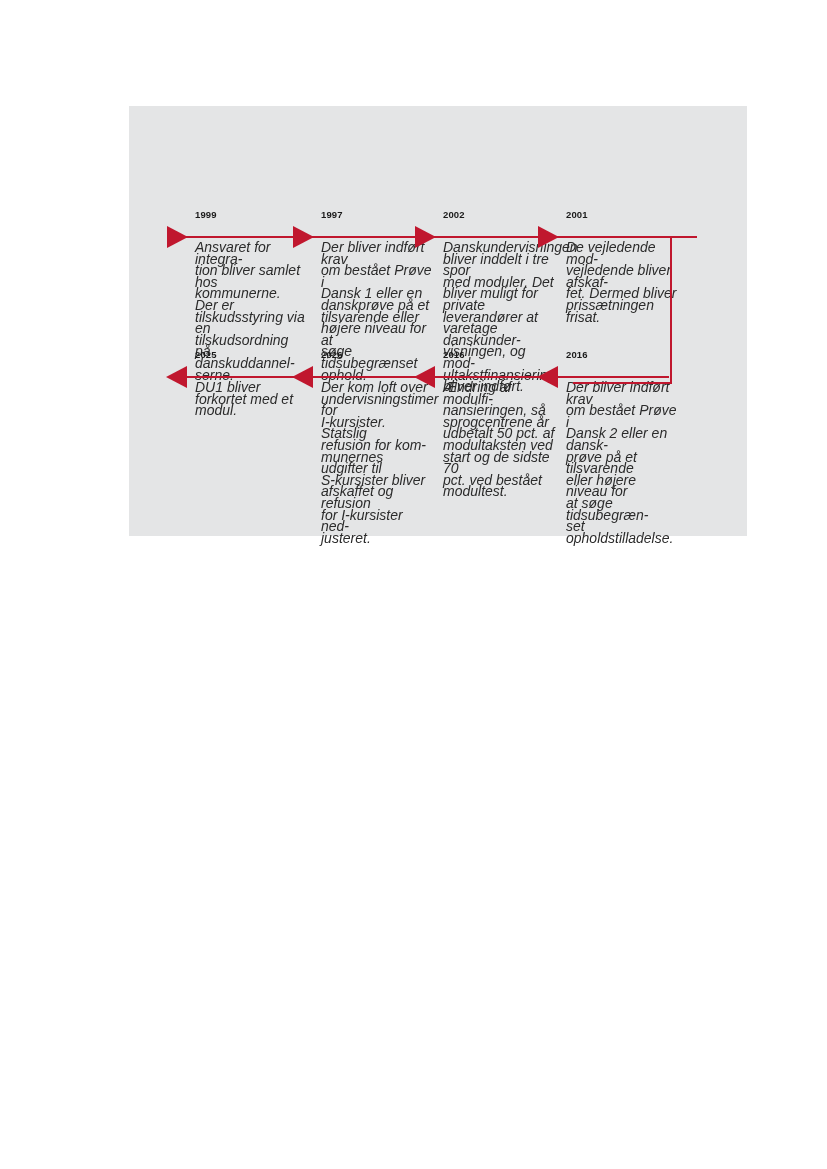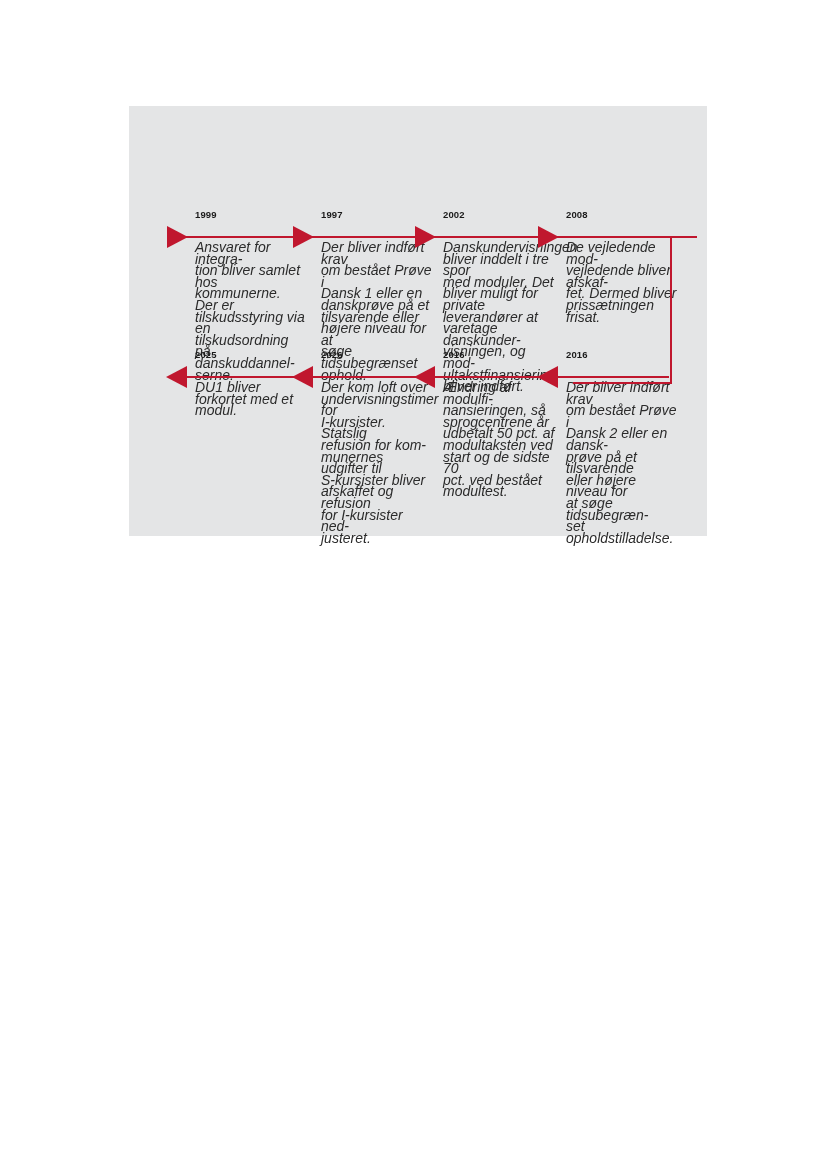--- a/index.html
+++ b/index.html
@@ -23,20 +23,21 @@
   }
 
   
   #panel {
     position: absolute;
     left: 129px;
     top: 106px;
     width: 578px;
     height: 430px;
     background: #e4e5e6;
+    padding-left: 40px;
   }
 
   
   .row {
     position: absolute;
     left: 0;
     width: 578px;
     height: 150px;
   }
   #row-top    { top: 100px; }
@@ -167,21 +168,21 @@
 bliver muligt for
 private leverandører at
 varetage danskunder-
 visningen, og mod-
 ultakstfinansiering
 bliver indført.</div>
       </div>
 
       <div class="entry dir-right" style="left:437px;">
         <span class="arrow"></span>
-        <div class="year">2008</div>
+        <div class="year">2001</div>
         <div class="body">De vejledende mod-
 vejledende bliver afskaf-
 fet. Dermed bliver
 prissætningen frisat.</div>
       </div>
     </div>
 
     <div class="row" id="row-bottom">
       <div class="rule"></div>
 

